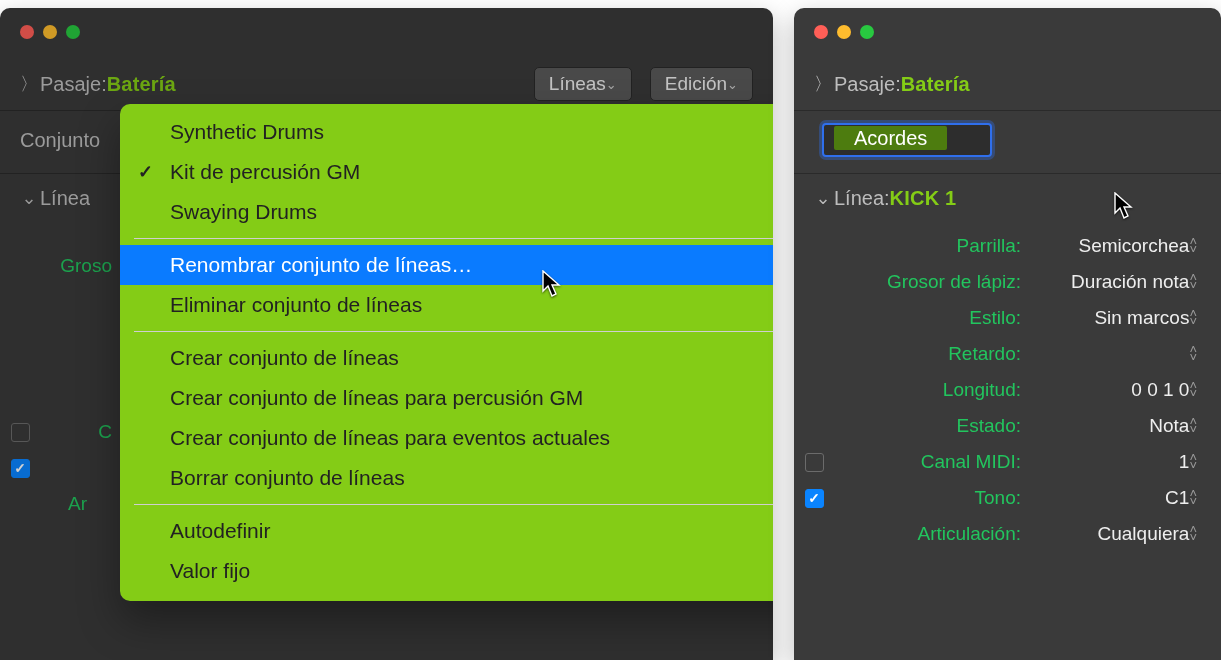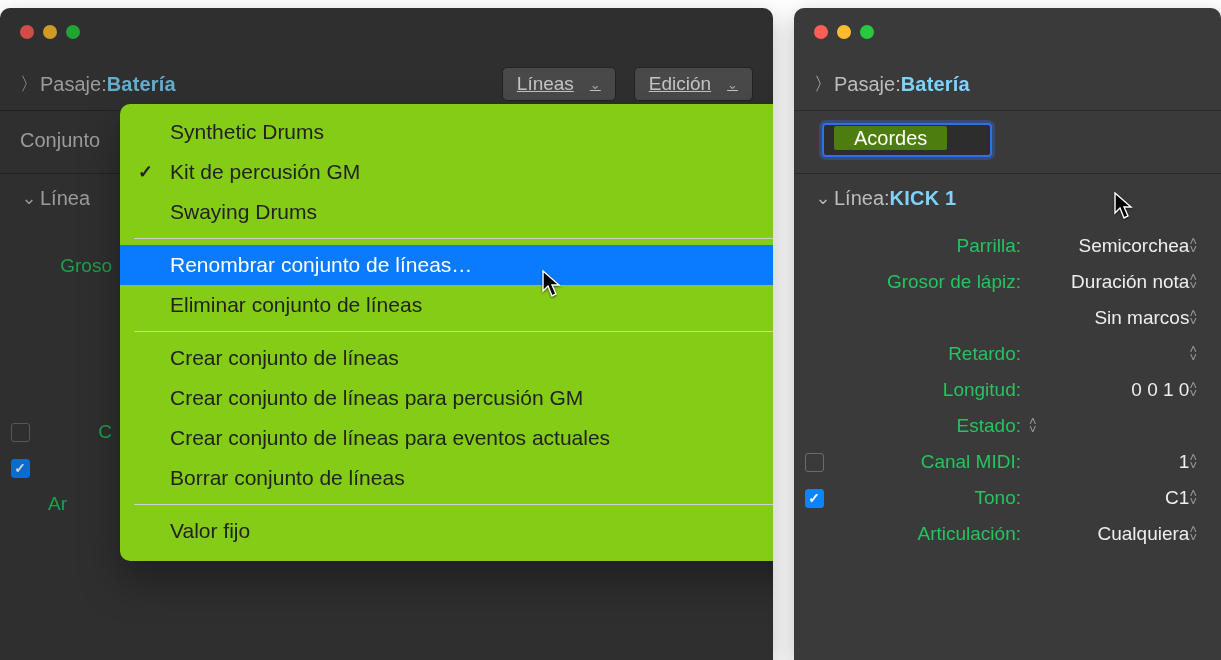--- a/index.html
+++ b/index.html
@@ -19,27 +19,27 @@
     .traffic { display: flex; gap: 9px; padding: 17px 0 0 20px; height: 50px; }
     .dot { width: 14px; height: 14px; border-radius: 50%; }
     .dot.red    { background: #ff5f57; }
     .dot.yellow { background: #febc2e; }
     .dot.green  { background: #28c840; }
 
     
     .row { display: flex; align-items: center; padding: 4px 20px 4px 18px; font-size: 20px; height: 48px; }
     .disc-tri { display:inline-block; width:22px; color:#bbb; font-size:18px; text-align:center; }
     .label-dim { color:#bdbdbd; }
-    .label-bold { color:#7dd3fc; font-weight:700; letter-spacing:.2px; }
+    .label-bold { color:#84cc16; font-weight:700; letter-spacing:.2px; }
 
     .topbar-buttons { margin-left:auto; display:flex; gap:18px; }
     .popup-btn {
-      display:flex; align-items:center; gap:16px;
+      display:flex; align-items:center; gap:0;
       background:#5a5a5a; border:1px solid #2a2a2a; border-radius:5px;
-      padding:5px 14px; color:#eee; font-size:19px;text-decoration:underline;
+      padding:5px 14px; color:#eee; font-size:19px;
     }
     .chev { font-size:13px; color:#ccc; }
 
     .sect-divider { border-top:1px solid #2a2a2a; margin: 4px 0 0 0; }
 
     
     .param { display:flex; align-items:center; height:36px; padding: 0 20px 0 0; font-size:19px; }
     .param .name { width: 195px; text-align:right; color:#22c55e; padding-right:8px; }
     .param .val  { flex:1; color:#eee; font-weight:500;text-align:right; }
     .param .stepper { color:#9a9a9a; font-size:13px; line-height:8px; padding-right:4px; }
@@ -130,21 +130,21 @@
         <div class="chk"></div>
       </div>
     <span class="name hidden-label-trunc" style="width:80px">C</span>
   </div>
   <div class="param">
     <div class="cb-slot">
         <div class="chk on">✓</div>
       </div>
   </div>
   <div class="param">
-    <span class="name hidden-label-trunc" style="width:96px;text-align:left;padding-left:48px">Ar</span>
+    <span class="name hidden-label-trunc" style="width:96px;text-align:left;padding-left:68px">Ar</span>
   </div>
 
   <div style="display:flex;align-items:center;height:42px;padding-left:430px">
     <input type="radio" style="accent-color: rgb(136, 136, 136);">
     <span style="margin-left:14px;color:#fff;font-weight:700;font-size:20px">KICK 1</span>
   </div>
 
   <div class="dim-overlay"></div>
 
   <div class="menu">
@@ -172,20 +172,24 @@
     <div class="menu-item">
       <span>Crear conjunto de líneas para percusión GM</span>
     </div>
     <div class="menu-item">
       <span>Crear conjunto de líneas para eventos actuales</span>
     </div>
     <div class="menu-item">
       <span>Borrar conjunto de líneas</span>
     </div>
     <div class="menu-sep"></div>
+    <div class="menu-item">
+      <span>Autodefinir</span>
+      <span class="accel">⌃A</span>
+    </div>
     <div class="menu-item">
       <span>Valor fijo</span>
     </div>
   </div>
 
   <div class="cursor" style="left:542px; top:262px">
     <svg viewBox="0 0 20 28">
         <path d="M1 1 L1 21 L6 16 L10 26 L14 24 L10 15 L17 15 Z" fill="#000" stroke="#fff" stroke-width="1.4"></path>
       </svg>
   </div>
@@ -230,38 +234,40 @@
     <span class="stepper">˄<br>˅</span>
   </div>
   <div class="param">
     <div class="cb-slot"></div>
     <span class="name">Grosor de lápiz:</span>
     <span class="val">Duración nota</span>
     <span class="stepper">˄<br>˅</span>
   </div>
   <div class="param">
     <div class="cb-slot"></div>
+    <span class="name">Estilo:</span>
     <span class="val">Sin marcos</span>
     <span class="stepper">˄<br>˅</span>
   </div>
   <div class="param">
     <div class="cb-slot"></div>
     <span class="name">Retardo:</span>
     <span class="val"></span>
     <span class="stepper">˄<br>˅</span>
   </div>
   <div class="param">
     <div class="cb-slot"></div>
     <span class="name">Longitud:</span>
     <span class="val" style="font-variant-numeric:tabular-nums">0  0  1      0</span>
     <span class="stepper">˄<br>˅</span>
   </div>
   <div class="param">
     <div class="cb-slot"></div>
     <span class="name">Estado:</span>
+    <span class="val">Nota</span>
     <span class="stepper">˄<br>˅</span>
   </div>
   <div class="param">
     <div class="cb-slot">
         <div class="chk"></div>
       </div>
     <span class="name">Canal MIDI:</span>
     <span class="val">1</span>
     <span class="stepper">˄<br>˅</span>
   </div>

